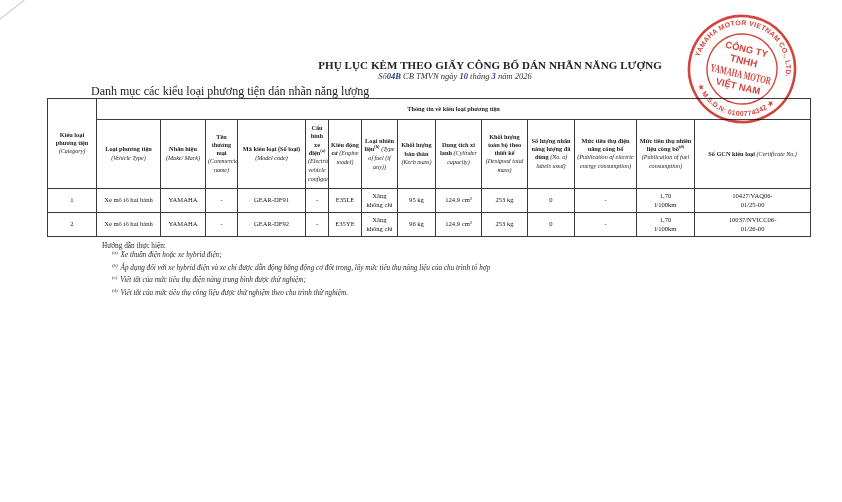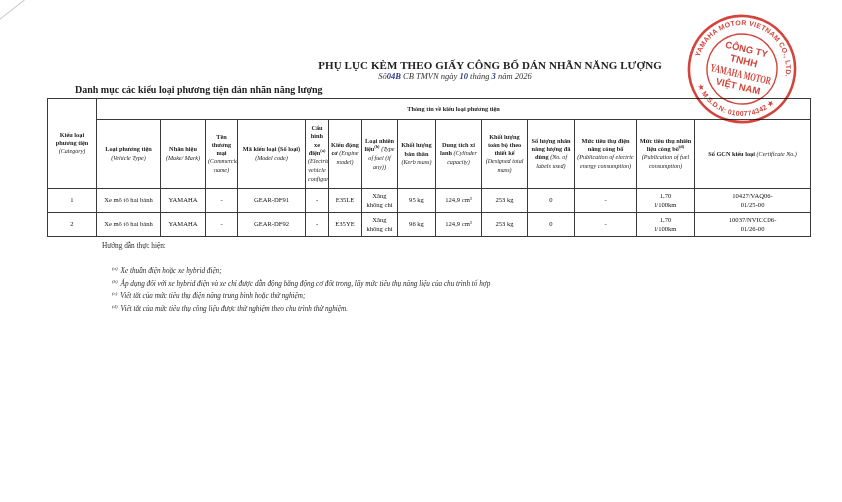--- a/index.html
+++ b/index.html
@@ -15,40 +15,40 @@
   .title{
     position:absolute;top:59px;left:130px;width:720px;text-align:center;
     font-weight:bold;font-size:11px;letter-spacing:.1px;color:#222;
   }
   .subtitle{
     position:absolute;top:71px;left:130px;width:650px;text-align:center;
     font-style:italic;font-size:8.5px;color:#333;
   }
   .hand{color:#2e3e8e;font-style:italic;font-weight:bold;}
   .section-label{
-    position:absolute;top:84px;left:75px;
-    font-weight:bold;font-size:10px;color:#222;
+    position:absolute;top:84px;left:91px;
+    font-weight:normal;font-size:12px;color:#222;
   }
   table.vt{
     position:absolute;top:98px;left:47px;width:763px;
     border-collapse:collapse;table-layout:fixed;
   }
   table.vt th,table.vt td{
     border:1px solid #3a3a3a;padding:1px 2px;text-align:center;
     vertical-align:middle;overflow:hidden;
   }
   tr.group-row{height:21px;}
   tr.head-row{height:69px;}
   tr.data-row{height:24px;}
   th{font-size:6.3px;font-weight:bold;line-height:1.3;color:#1d1d1d;}
   th .en{font-weight:normal;font-style:italic;font-size:6.1px;}
   th sup.mk{font-size:4.4px;line-height:0;}
   td{font-size:6.6px;line-height:1.25;white-space:pre-line;color:#151515;}
   .footnotes{position:absolute;top:241px;left:102px;font-size:7.2px;color:#2a2a2a;}
-  .footnotes .fn-heading{font-size:7.3px;margin-bottom:16px;}
+  .footnotes .fn-heading{font-size:7.3px;margin-bottom:0;}
   .fn-line{margin:0 0 3.2px 10px;font-style:italic;}
   .fn-line sup{font-size:4.8px;margin-right:3px;font-style:italic;}
   .stamp{
     position:absolute;left:681px;top:8px;width:122px;height:122px;
     mix-blend-mode:multiply;opacity:.93;
   }
   .stamp text{fill:#cf372d;}
   .stamp .ring{font-family:"Liberation Sans", sans-serif;font-size:7px;font-weight:bold;letter-spacing:.3px;}
   .stamp .in1{font-family:"Liberation Sans", sans-serif;font-size:9.5px;font-weight:bold;}
   .stamp .in2{font-family:"Liberation Sans", sans-serif;font-size:10px;font-weight:bold;}
@@ -143,21 +143,21 @@
     <td>10037/NVICC06-
 01/26-00</td>
   </tr>
 </tbody>
   </table>
 
 <div class="footnotes">
   <div class="fn-heading">Hướng dẫn thực hiện:</div>
   <div class="fn-line"><sup>(a)</sup><span>Xe thuần điện hoặc xe hybrid điện;</span></div>
   <div class="fn-line"><sup>(b)</sup><span>Áp dụng đối với xe hybrid điện và xe chỉ được dẫn động bằng động cơ đốt trong, lấy mức tiêu thụ năng liệu của chu trình tổ hợp</span></div>
-  <div class="fn-line"><sup>(c)</sup><span>Viết tắt của mức tiêu thụ điện năng trung bình hoặc thử nghiệm;</span></div>
+  <div class="fn-line"><sup>(c)</sup><span>Viết tắt của mức tiêu thụ điện năng trung bình được thử nghiệm;</span></div>
   <div class="fn-line"><sup>(d)</sup><span>Viết tắt của mức tiêu thụ công liệu được thử nghiệm theo chu trình thử nghiệm.</span></div>
 </div>
 
 <svg class="stamp" viewBox="0 0 122 122" aria-hidden="true">
   <g transform="rotate(13 61 61)">
     <circle cx="61" cy="61" r="53" fill="none" stroke="#cf372d" stroke-width="2.6"></circle>
     <circle cx="61" cy="61" r="35" fill="none" stroke="#cf372d" stroke-width="1.4"></circle>
     <defs>
       <path id="arcTop" d="M 17,61 A 44,44 0 0 1 105,61"></path>
       <path id="arcBot" d="M 14,61 A 47,47 0 0 0 108,61"></path>

